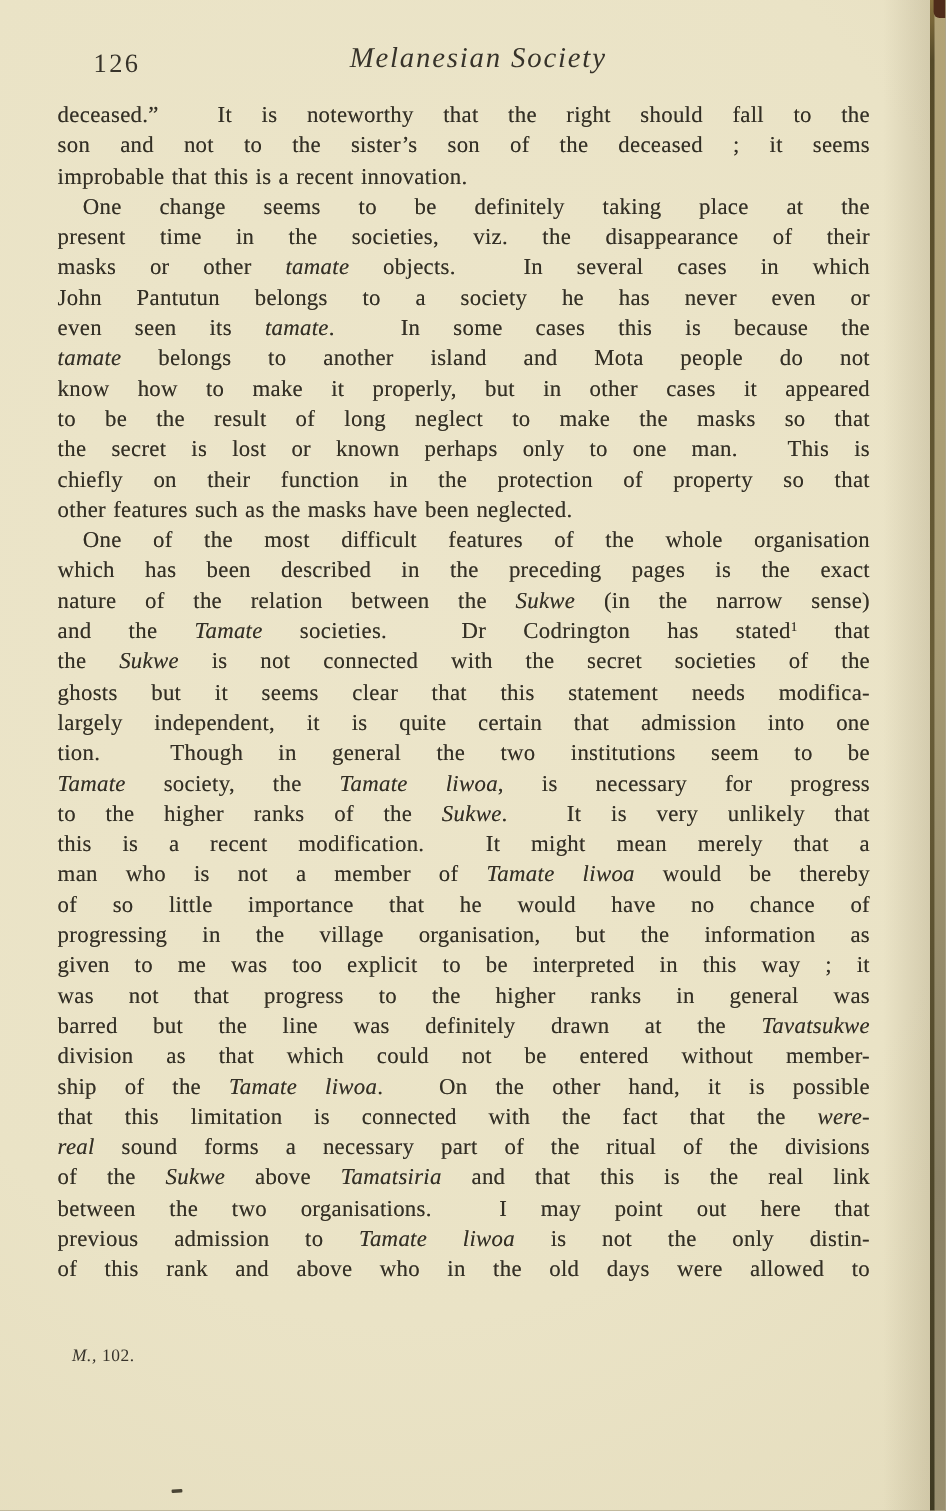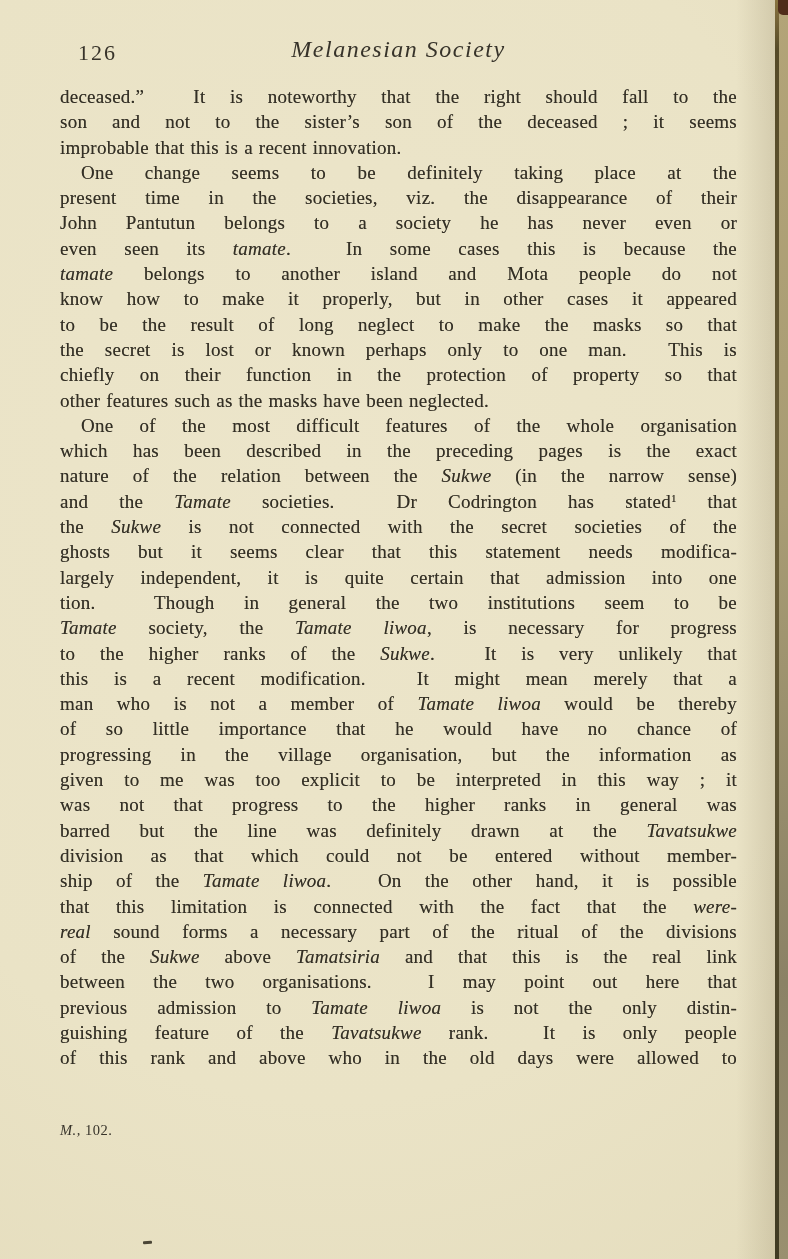--- a/index.html
+++ b/index.html
@@ -47,21 +47,21 @@
     font-size: 22px; letter-spacing: 2px; color: #37332a;
   }
   .running-title {
     position: absolute; left: 60px; width: 677px; top: 36px;
     text-align: center; font-style: italic;
     font-size: 24px; letter-spacing: 1.5px; color: #37332a;
   }
 
   
   .body-text {
-    position: absolute; left: 60px; top: 84px; width: 677px;
+    position: absolute; left: 48px; top: 84px; width: 677px;
   }
   .line {
     height: 25.3px; line-height: 25.3px;
     font-size: 19px;
     letter-spacing: 0.25px;
     word-spacing: 1px;
     text-align: justify;
     text-align-last: justify;
     overflow: hidden;
     text-shadow: 0 0 0.4px rgba(51,47,37,0.55);
@@ -93,20 +93,21 @@
   <div class="page-number">126</div>
 
   <div class="running-title">Melanesian Society</div>
 
   <div class="body-text">
       <div class="line"><span>deceased.”&nbsp; It is noteworthy that the right should fall to the</span></div>
       <div class="line"><span>son and not to the sister’s son of the deceased&nbsp;; it seems</span></div>
       <div class="line end"><span>improbable that this is a recent innovation.</span></div>
       <div class="line indent"><span>One change seems to be definitely taking place at the</span></div>
       <div class="line"><span>present time in the societies, viz. the disappearance of their</span></div>
+      <div class="line"><span>masks or other </span><span class="it">tamate</span><span> objects.&nbsp; In several cases in which</span></div>
       <div class="line"><span>John Pantutun belongs to a society he has never even or</span></div>
       <div class="line"><span>even seen its </span><span class="it">tamate</span><span>.&nbsp; In some cases this is because the</span></div>
       <div class="line"><span class="it">tamate</span><span> belongs to another island and Mota people do not</span></div>
       <div class="line"><span>know how to make it properly, but in other cases it appeared</span></div>
       <div class="line"><span>to be the result of long neglect to make the masks so that</span></div>
       <div class="line"><span>the secret is lost or known perhaps only to one man.&nbsp; This is</span></div>
       <div class="line"><span>chiefly on their function in the protection of property so that</span></div>
       <div class="line end"><span>other features such as the masks have been neglected.</span></div>
       <div class="line indent"><span>One of the most difficult features of the whole organisation</span></div>
       <div class="line"><span>which has been described in the preceding pages is the exact</span></div>
@@ -125,21 +126,20 @@
       <div class="line"><span>given to me was too explicit to be interpreted in this way&nbsp;; it</span></div>
       <div class="line"><span>was not that progress to the higher ranks in general was</span></div>
       <div class="line"><span>barred but the line was definitely drawn at the </span><span class="it">Tavatsukwe</span></div>
       <div class="line"><span>division as that which could not be entered without member-</span></div>
       <div class="line"><span>ship of the </span><span class="it">Tamate liwoa</span><span>.&nbsp; On the other hand, it is possible</span></div>
       <div class="line"><span>that this limitation is connected with the fact that the </span><span class="it">were-</span></div>
       <div class="line"><span class="it">real</span><span> sound forms a necessary part of the ritual of the divisions</span></div>
       <div class="line"><span>of the </span><span class="it">Sukwe</span><span> above </span><span class="it">Tamatsiria</span><span> and that this is the real link</span></div>
       <div class="line"><span>between the two organisations.&nbsp; I may point out here that</span></div>
       <div class="line"><span>previous admission to </span><span class="it">Tamate liwoa</span><span> is not the only distin-</span></div>
-      <div class="line"><span>guishing feature of the </span><span class="it">Tavatsukwe</span><span> rank.&nbsp; It is only people</span></div>
       <div class="line"><span>of this rank and above who in the old days were allowed to</span></div>
     </div>
 
   <div class="footnote">
     <span class="it">M.,</span>
     <span>102.</span>
   </div>
 
 </div>
 

